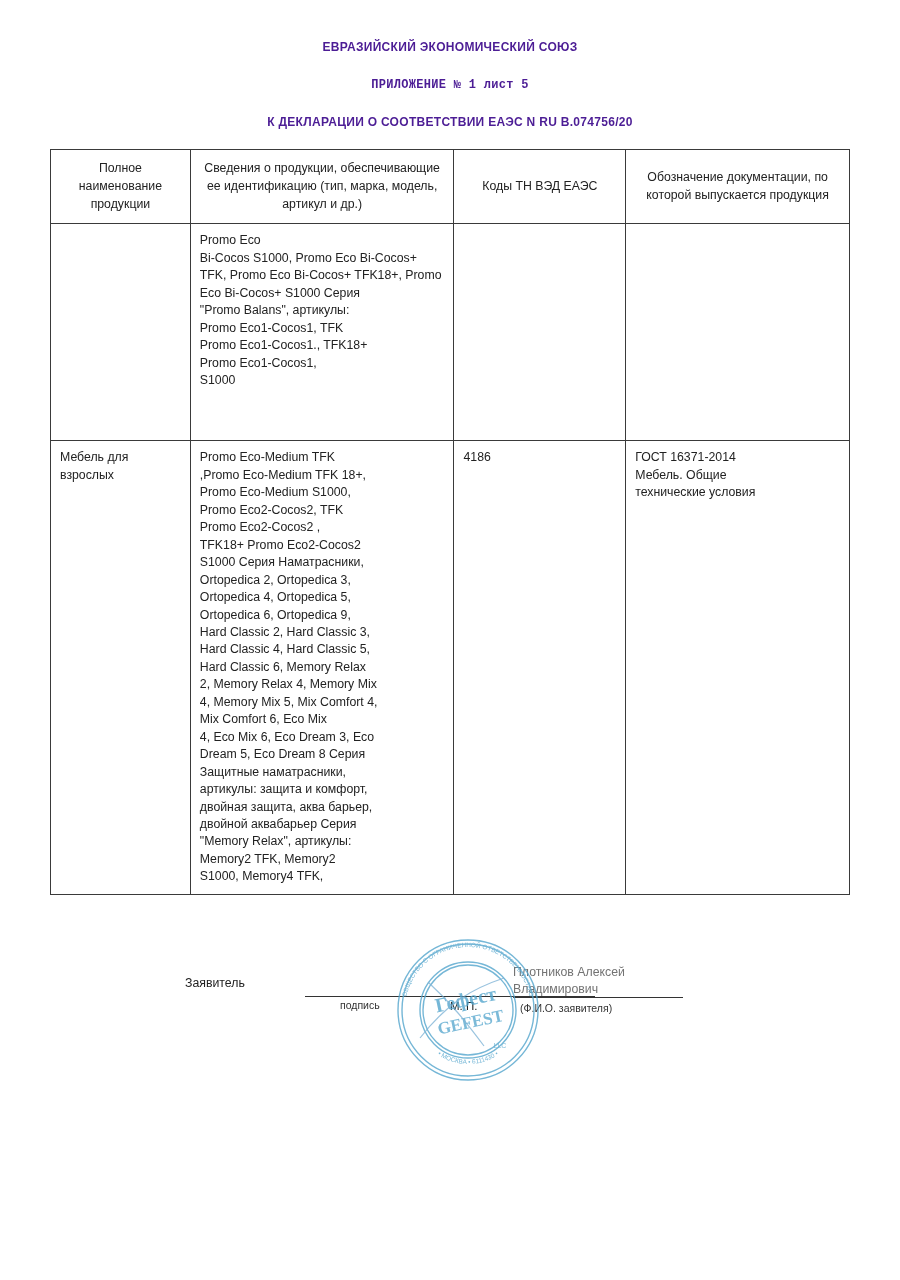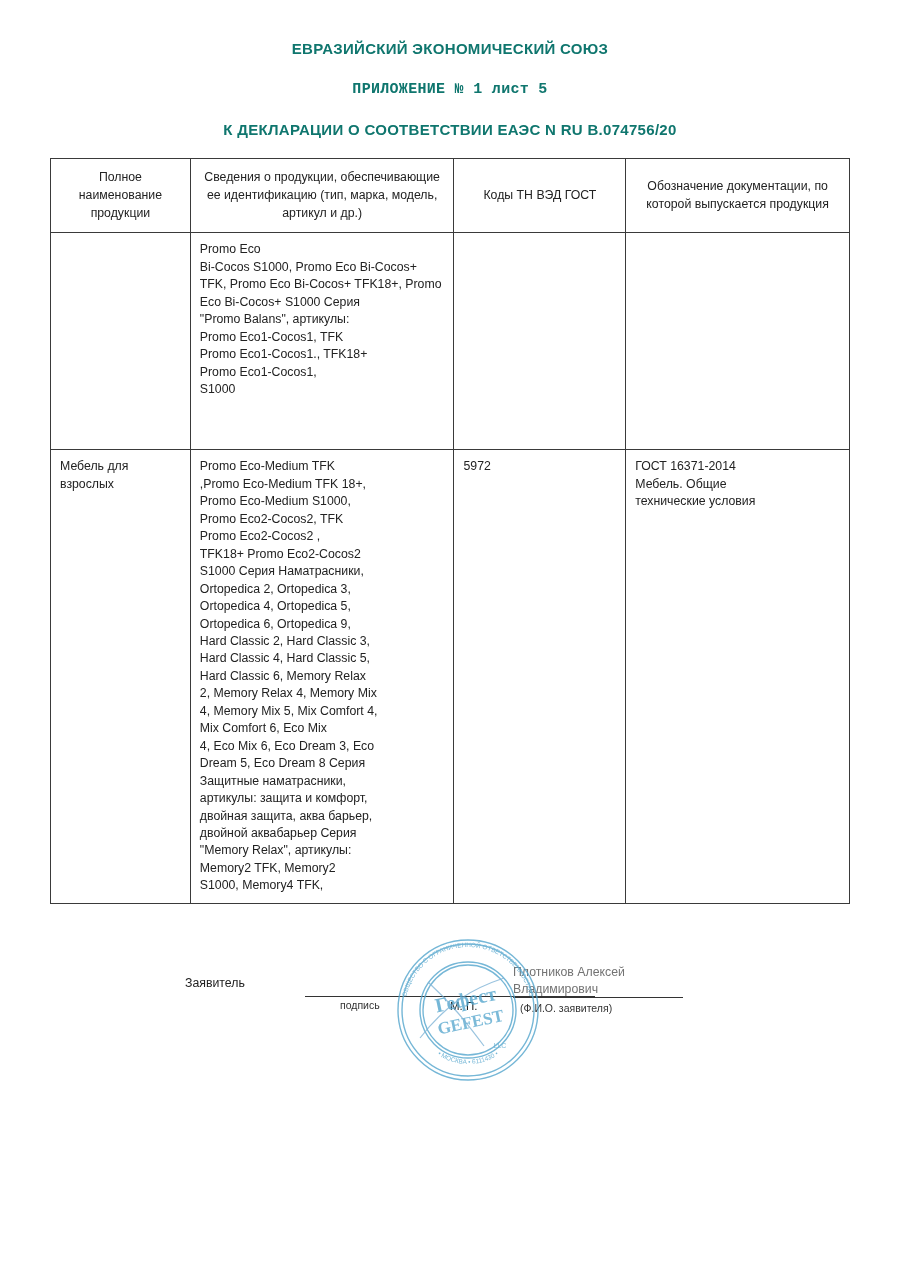--- a/index.html
+++ b/index.html
@@ -23,23 +23,23 @@
     padding: 0;
   }
 
   
   .headings {
     text-align: center;
     padding-top: 40px;
   }
   .heading-line {
     font-weight: bold;
-    font-size: 15px;
+    font-size: 12px;
     letter-spacing: 0.3px;
-    color: #0f766e;
+    color: #4c1d95;
     margin-bottom: 20px;
   }
   .heading-line.l1 { margin-bottom: 24px; }
   .heading-line.l2 { margin-bottom: 23px; font-family: Liberation Mono, monospace; }
   .heading-line.l3 { margin-bottom: 0; }
 
   
   .table-wrap {
     margin: 20px 50px 0 50px;
   }
@@ -168,21 +168,21 @@
       <colgroup>
         <col class="c1">
           <col class="c2">
           <col class="c3">
           <col class="c4">
       </colgroup>
       <thead>
         <tr>
           <th>Полное наименование продукции</th>
           <th>Сведения о продукции, обеспечивающие ее идентификацию (тип, марка, модель, артикул и др.)</th>
-          <th>Коды ТН ВЭД ГОСТ</th>
+          <th>Коды ТН ВЭД ЕАЭС</th>
           <th>Обозначение документации, по которой выпускается продукция</th>
         </tr>
       </thead>
       <tbody>
         <tr class="row-one">
           <td class="name-cell"></td>
           <td class="info-cell">Promo Eco
 Bi-Cocos S1000, Promo Eco Bi-Cocos+ TFK, Promo Eco Bi-Cocos+ TFK18+, Promo Eco Bi-Cocos+ S1000 Серия
 "Promo Balans", артикулы:
 Promo Eco1-Cocos1, TFK
@@ -212,21 +212,21 @@
 Mix Comfort 6, Eco Mix
 4, Eco Mix 6, Eco Dream 3, Eco
 Dream 5, Eco Dream 8 Серия
 Защитные наматрасники,
 артикулы: защита и комфорт,
 двойная защита, аква барьер,
 двойной аквабарьер Серия
 "Memory Relax", артикулы:
 Memory2 TFK, Memory2
 S1000, Memory4 TFK,</td>
-          <td class="code-cell">5972</td>
+          <td class="code-cell">4186</td>
           <td class="doc-cell">ГОСТ 16371-2014
 Мебель. Общие
 технические условия</td>
         </tr>
       </tbody>
     </table>
   </div>
 
   <div class="sign-block">
     <div class="sign-applicant">Заявитель</div>

